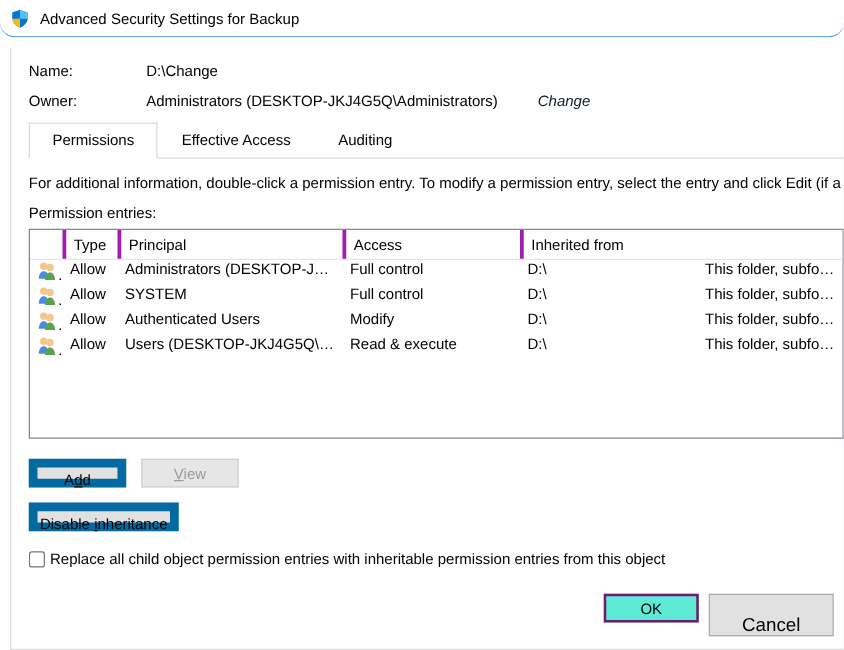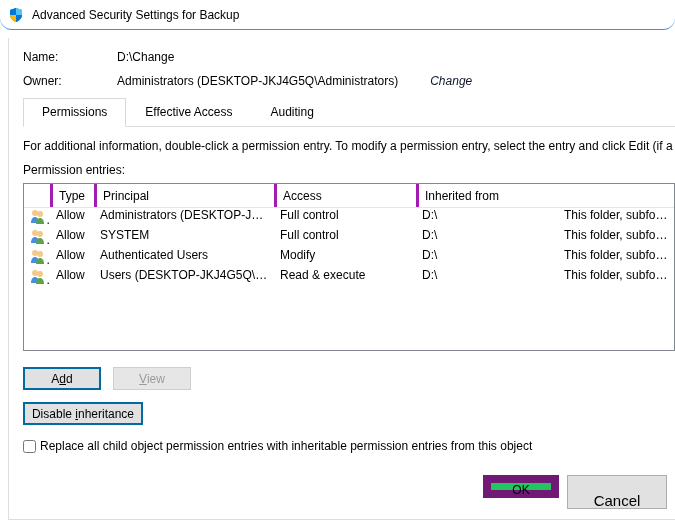--- a/index.html
+++ b/index.html
@@ -124,21 +124,21 @@
     width: 16px; height: 16px;
   }
   .btnrow { display: flex; gap: 12px; margin-top: 16px; }
   button.win {
     font-family: inherit;
     font-size: 12px;
     padding: 3px 0;
     width: 78px;
     height: 23px;
     background: #e1e1e1;
-    border: 2px solid #0369a1;
+    border: 7px solid #0369a1;
     cursor: pointer;
   }
   button.win:disabled {
     color: #9b9b9b;
     background: #e6e6e6;
     border: 1px solid #cfcfcf;
     cursor: default;
   }
   button.win.wide { width: 120px; }
   .disable-row { margin-top: 12px; }
@@ -151,22 +151,22 @@
   .checkbox-row input { margin: 0; width: 13px; height: 13px; }
   .footer {
     position: absolute;
     bottom: 10px;
     right: 0;
     display: flex;
     gap: 8px;
     padding-right: 8px;
   }
   button.ok {
-    border: 8px solid #701a75;
-    background: #22c55e;
+    border: 2px solid #701a75;
+    background: #5eead4;
     width: 76px;
     height: 23px;
     font-family: inherit;
     font-size: 12px;
     cursor: pointer;
     padding: 0;
   }
   button.cancel {
     border: 1px solid #adadad;
     background: #e1e1e1;

